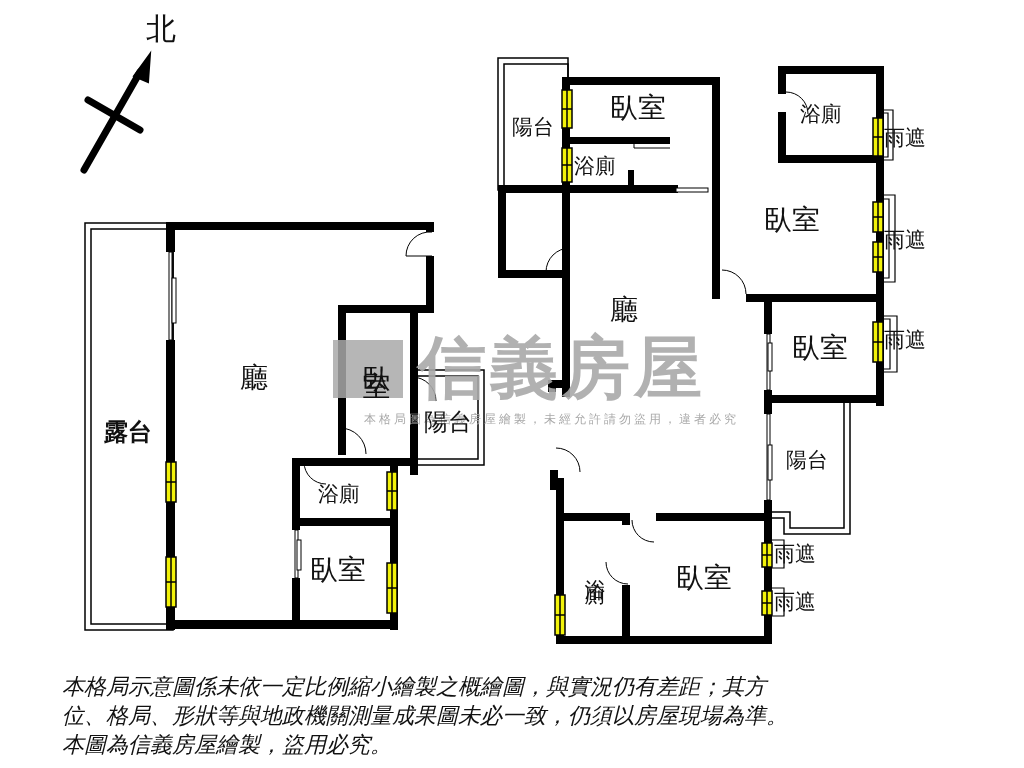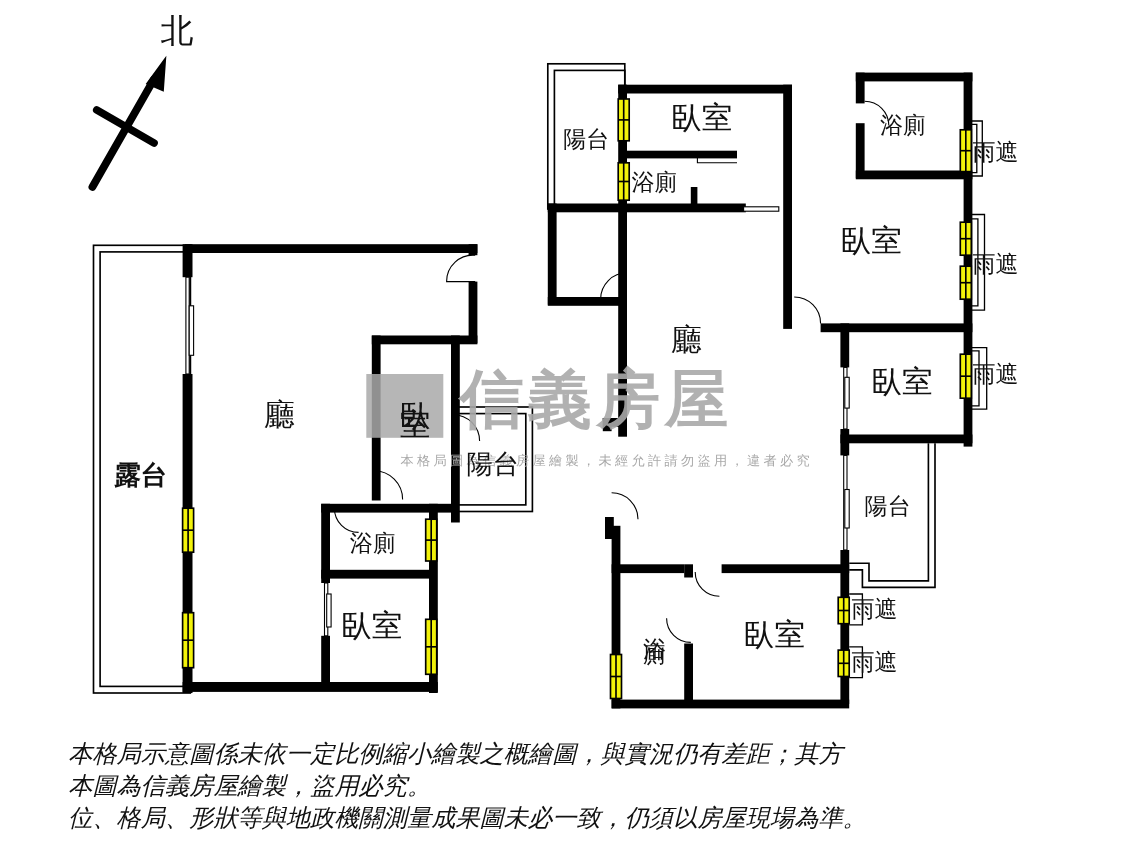--- a/index.html
+++ b/index.html
@@ -3,21 +3,21 @@
 <meta charset="utf-8">
 <style>
   html, body { margin:0; padding:0; background:#ffffff; }
   body { width:1024px; height:768px; position:relative; overflow:hidden; font-family:"DejaVu Sans", sans-serif; }
   #plan { position:absolute; left:0; top:0; width:1024px; height:768px; }
   .lbl { position:absolute; color:#111; font-family:"DejaVu Serif", serif; white-space:nowrap; line-height:1; }
   .big { font-size:28px;font-family:Liberation Mono, monospace; }
   .mid { font-size:24px; }
   .sm { font-size:21px; }
   .vert { writing-mode:vertical-rl; letter-spacing:4px; }
-  .wm-main { position:absolute; left:418px; top:334px; font-size:58px; color:#a9a9a9; font-family:"DejaVu Sans", sans-serif; font-weight:bold; letter-spacing:4px; line-height:1; opacity:0.9; }
+  .wm-main { position:absolute; left:418px; top:334px; font-size:68px; color:#a9a9a9; font-family:"DejaVu Sans", sans-serif; font-weight:bold; letter-spacing:4px; line-height:1; opacity:0.9; }
   .wm-sub { position:absolute; left:340px; top:413px; font-size:12px; color:#a9a9a9; letter-spacing:3px; line-height:1;margin-left:24px; }
   .wm-logo { position:absolute; left:333px; top:340px; width:70px; height:58px; background:#a9a9a9; opacity:0.85; }
   .disclaimer { position:absolute; left:62px; top:672px; width:920px; font-size:22px; line-height:29px; color:#111; font-family:"DejaVu Serif", serif; }
   .disclaimer div { white-space:nowrap;font-style:italic; }
   .north { position:absolute; left:146px; top:14px; font-size:30px; font-family:"DejaVu Serif", serif; color:#111; line-height:1; }
 </style>
 </head>
 <body>
 
 <svg id="plan" viewBox="0 0 1024 768" xmlns="http://www.w3.org/2000/svg">
@@ -214,15 +214,15 @@
 <div class="lbl big" style="left:792px;top:336px;">臥室</div>
 <div class="lbl sm" style="left:884px;top:330px;">雨遮</div>
 <div class="lbl sm" style="left:786px;top:450px;">陽台</div>
 <div class="lbl sm" style="left:774px;top:544px;">雨遮</div>
 <div class="lbl sm" style="left:774px;top:592px;">雨遮</div>
 <div class="lbl sm vert" style="left:584px;top:562px;">浴廁</div>
 <div class="lbl big" style="left:676px;top:566px;">臥室</div>
 
 <div class="disclaimer">
   <div>本格局示意圖係未依一定比例縮小繪製之概繪圖，與實況仍有差距；其方</div>
+  <div>位、格局、形狀等與地政機關測量成果圖未必一致，仍須以房屋現場為準。</div>
   <div>本圖為信義房屋繪製，盜用必究。</div>
-  <div>位、格局、形狀等與地政機關測量成果圖未必一致，仍須以房屋現場為準。</div>
 </div>
 
 </body></html>

